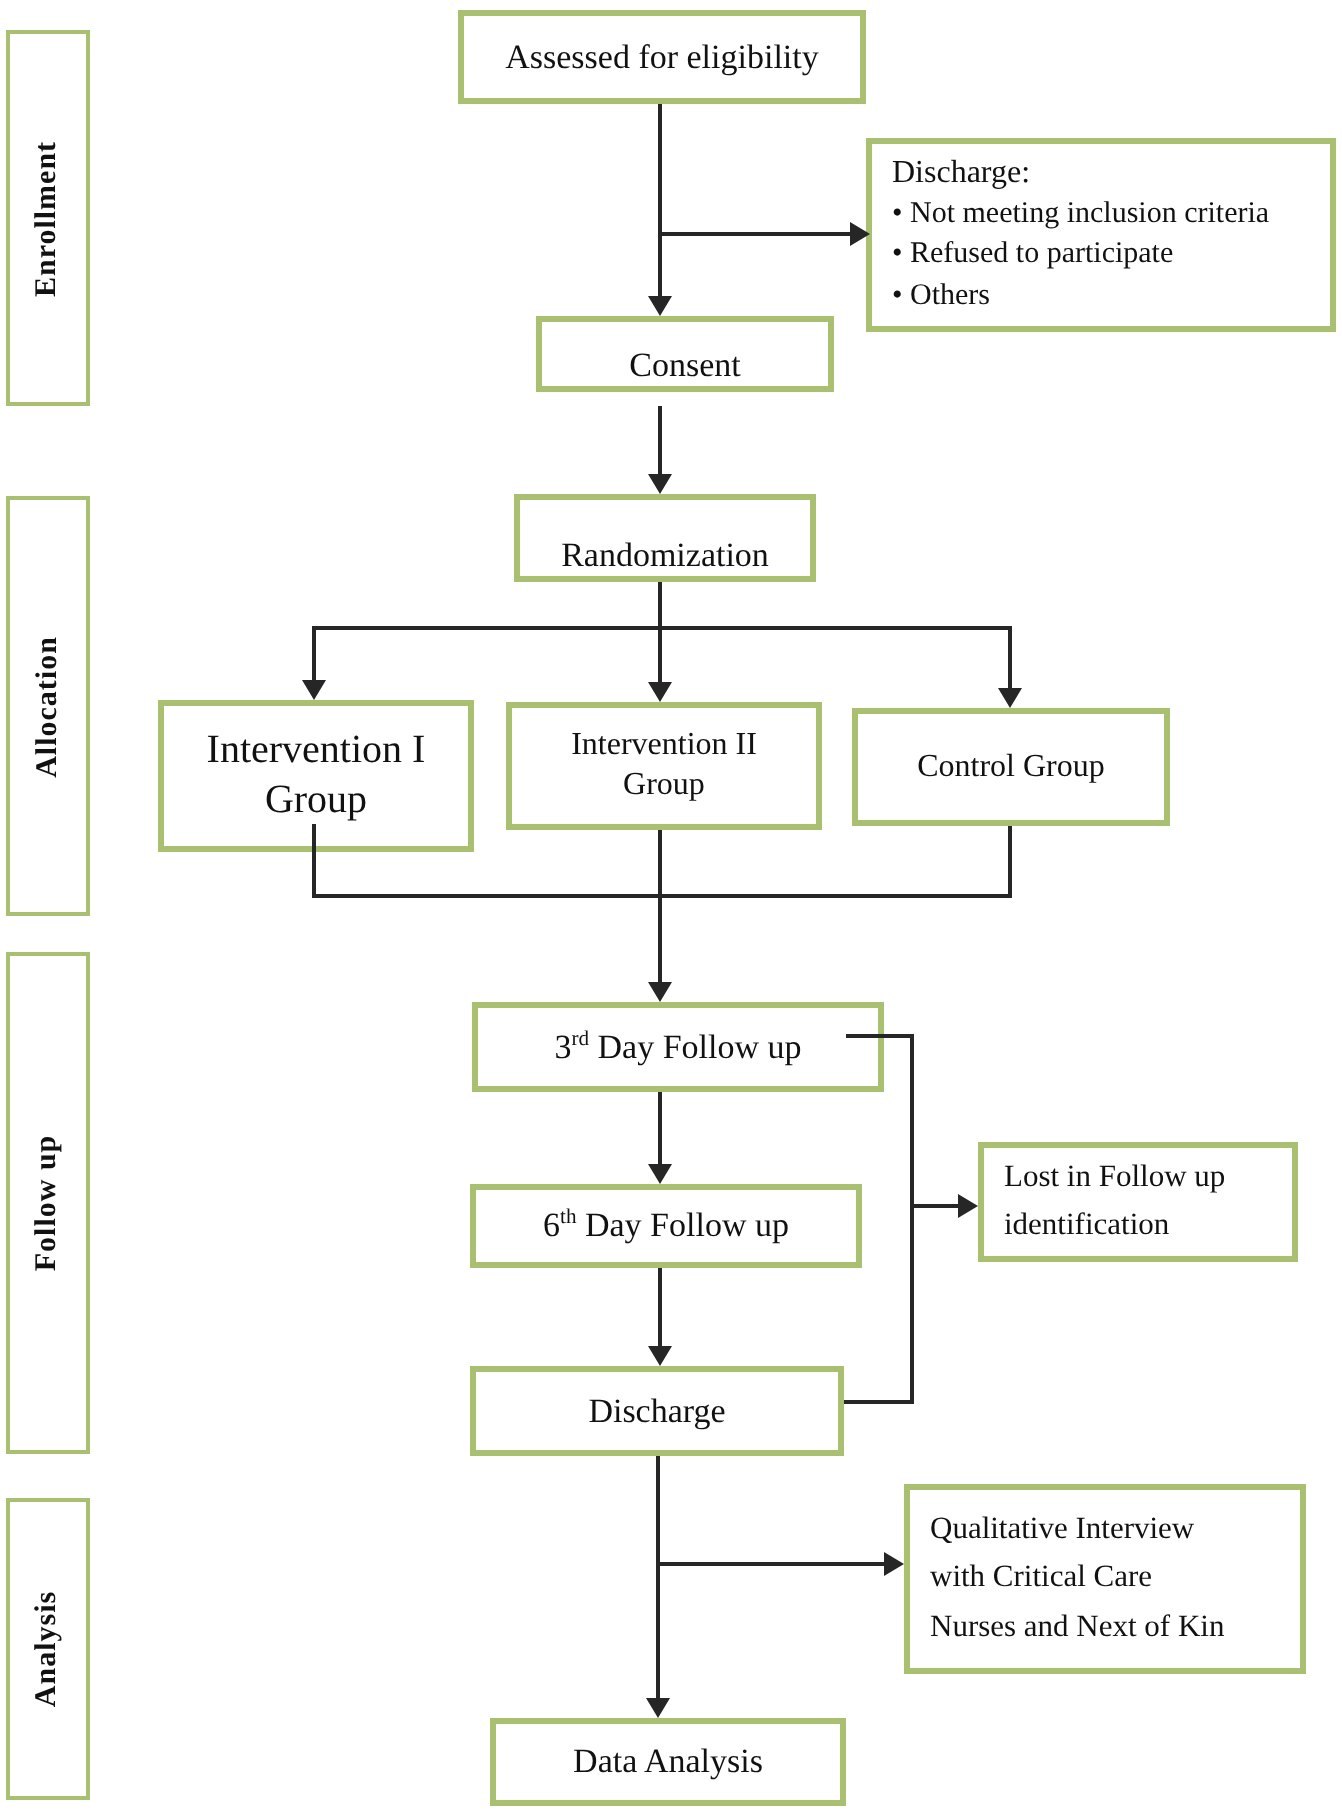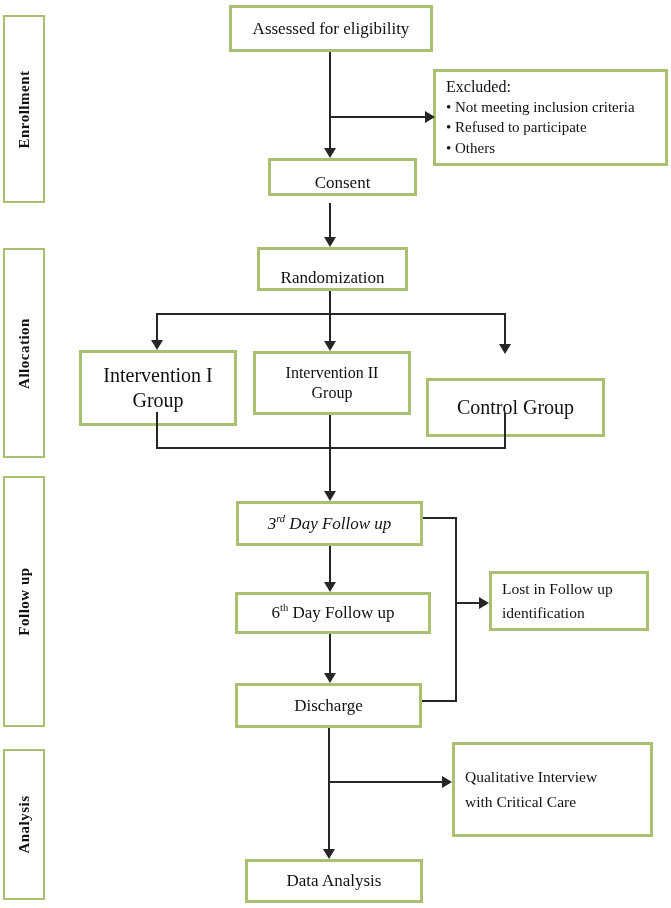--- a/index.html
+++ b/index.html
@@ -87,21 +87,21 @@
   </div>
   <div class="sidebox" style="left:3px;top:749px;width:42px;height:151px;">
     <span>Analysis</span>
   </div>
 
   <div class="box" style="left:229px;top:5px;width:204px;height:47px;">
     <span>Assessed for eligibility</span>
   </div>
 
   <div class="box align-left" style="left:433px;top:69px;width:235px;height:97px;">
-    <div class="excl-title">Excluded:</div>
+    <div class="excl-title">Discharge:</div>
     <div class="excl-bullet">Not meeting inclusion criteria</div>
     <div class="excl-bullet">Refused to participate</div>
     <div class="excl-bullet">Others</div>
   </div>
 
   <div class="box" style="left:268px;top:158px;width:149px;height:38px;justify-content:flex-end;">
     <span>Consent</span>
   </div>
 
   <div class="box" style="left:257px;top:247px;width:151px;height:44px;justify-content:flex-end;">
@@ -111,44 +111,45 @@
   <div class="box" style="left:79px;top:350px;width:158px;height:76px;font-size:20px;">
     <span>Intervention I</span>
     <span>Group</span>
   </div>
 
   <div class="box" style="left:253px;top:351px;width:158px;height:64px;font-size:16px;">
     <span>Intervention II</span>
     <span>Group</span>
   </div>
 
-  <div class="box" style="left:426px;top:354px;width:179px;height:59px;font-size:20px;margin-top:24px;">
+  <div class="box" style="left:426px;top:354px;width:159px;height:59px;font-size:16px;">
     <span>Control Group</span>
   </div>
 
-  <div class="box" style="left:236px;top:501px;width:187px;height:45px;font-style:italic;">
+  <div class="box" style="left:236px;top:501px;width:206px;height:45px;">
     <span><span>3</span><sup>rd</sup><span> Day Follow up</span></span>
   </div>
 
   <div class="box" style="left:235px;top:592px;width:196px;height:42px;">
     <span><span>6</span><sup>th</sup><span> Day Follow up</span></span>
   </div>
 
   <div class="box align-left small-lines" style="left:489px;top:571px;width:160px;height:60px;justify-content:center;">
     <span>Lost in Follow up</span>
     <span>identification</span>
   </div>
 
   <div class="box" style="left:235px;top:683px;width:187px;height:45px;text-align:right;">
     <span>Discharge</span>
   </div>
 
   <div class="box align-left small-lines" style="left:452px;top:742px;width:201px;height:95px;justify-content:center;">
     <span>Qualitative Interview</span>
     <span>with Critical Care</span>
+    <span>Nurses and Next of Kin</span>
   </div>
 
   <div class="box" style="left:245px;top:859px;width:178px;height:44px;">
     <span>Data Analysis</span>
   </div>
 
   <div class="line vline" style="left:329px;top:52px;height:96px;"></div>
   <div class="arrow-down" style="left:324px;top:148px;"></div>
   <div class="line hline" style="left:330px;top:116px;width:95px;"></div>
   <div class="arrow-right" style="left:425px;top:111px;"></div>

